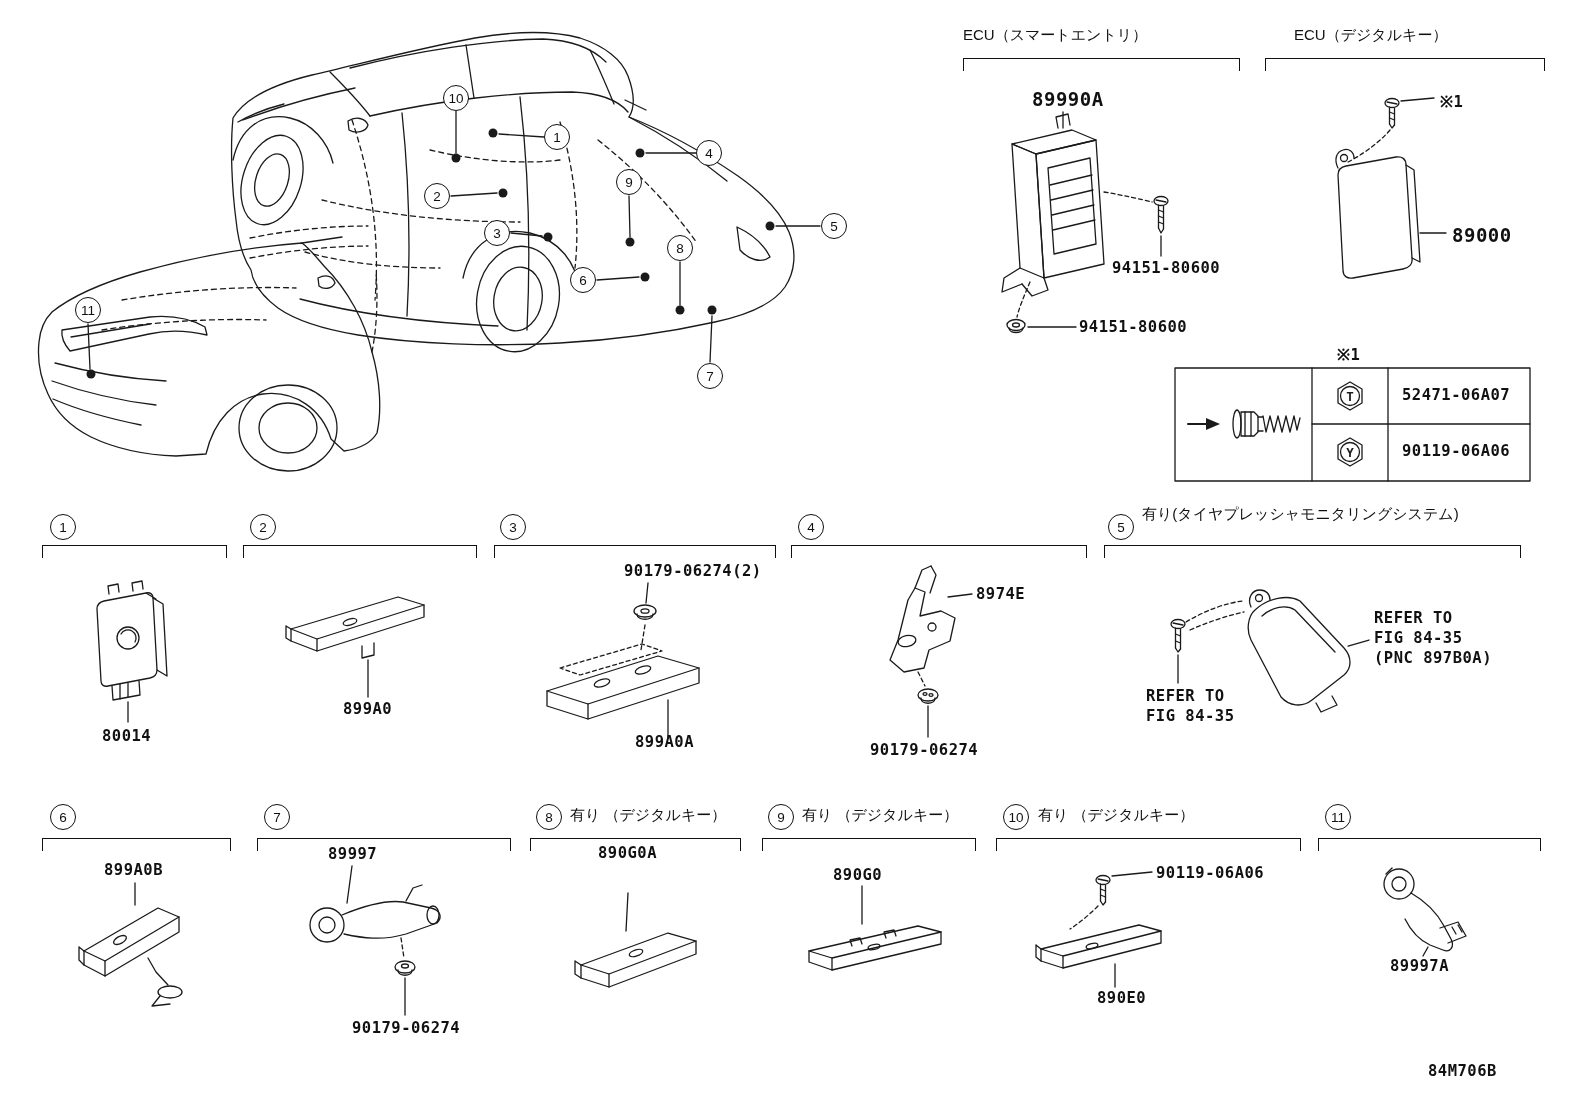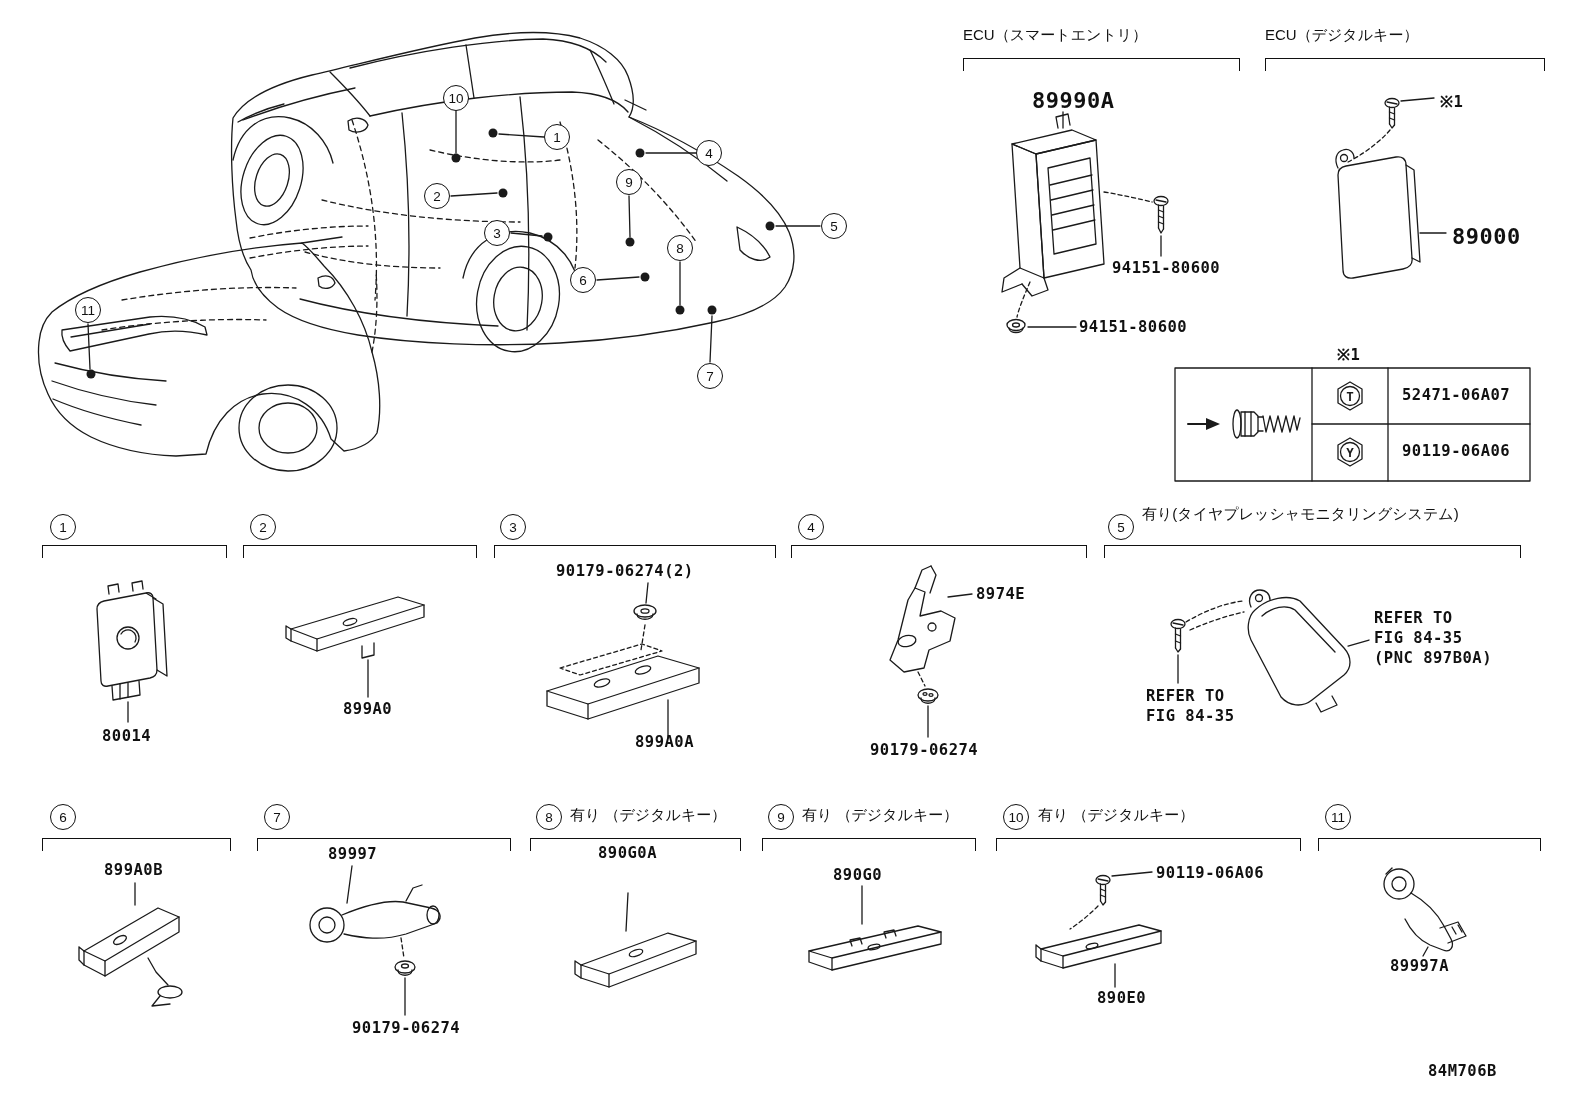--- a/index.html
+++ b/index.html
@@ -9,21 +9,21 @@
     background: #fff; overflow: hidden; color: #111;
     font-family: "Liberation Sans", "DejaVu Sans", sans-serif;
   }
   .art { position: absolute; left: 0; top: 0; }
   .jp { position: absolute; font-size: 15px; white-space: nowrap; }
   .pn {
     position: absolute; white-space: nowrap;
     font-family: "DejaVu Sans Mono", "Liberation Mono", monospace;
     font-weight: bold; font-size: 15.5px; letter-spacing: .5px;
   }
-  .pn-lg { font-size: 22px; }
+  .pn-lg { font-size: 19px; }
   .pre { white-space: pre-line; line-height: 1.3; }
   .co {
     position: absolute; width: 26px; height: 26px;
     border: 1.5px solid #111; border-radius: 50%; background: #fff;
     display: flex; align-items: center; justify-content: center;
     font-size: 13.5px;
   }
   .bracket {
     position: absolute; height: 13px;
     border-top: 1.6px solid #111; border-left: 1.6px solid #111; border-right: 1.6px solid #111;
@@ -349,40 +349,40 @@
   <div class="co" style="left:616px;top:169px">9</div>
   <div class="co" style="left:443px;top:85px">10</div>
   <div class="co" style="left:75px;top:297px">11</div>
 
   <div class="jp" style="left:963px;top:26px">ECU（スマートエントリ）</div>
   <div class="bracket" style="left:963px;top:58px;width:277px"></div>
   <div class="pn pn-lg" style="left:1032px;top:88px">89990A</div>
   <div class="pn" style="left:1112px;top:259px">94151-80600</div>
   <div class="pn" style="left:1079px;top:318px">94151-80600</div>
 
-  <div class="jp" style="left:1265px;top:26px">ECU（デジタルキー）</div>
+  <div class="jp" style="left:1294px;top:26px">ECU（デジタルキー）</div>
   <div class="bracket" style="left:1265px;top:58px;width:280px"></div>
   <div class="pn" style="left:1440px;top:90px">※1</div>
   <div class="pn pn-lg" style="left:1452px;top:224px">89000</div>
 
   <div class="pn" style="left:1337px;top:343px">※1</div>
   <div class="pn" style="left:1402px;top:386px">52471-06A07</div>
   <div class="pn" style="left:1402px;top:442px">90119-06A06</div>
 
   <div class="co" style="left:50px;top:514px">1</div>
   <div class="bracket" style="left:42px;top:545px;width:185px"></div>
   <div class="pn" style="left:102px;top:727px">80014</div>
 
   <div class="co" style="left:250px;top:514px">2</div>
   <div class="bracket" style="left:243px;top:545px;width:234px"></div>
   <div class="pn" style="left:343px;top:700px">899A0</div>
 
   <div class="co" style="left:500px;top:514px">3</div>
   <div class="bracket" style="left:494px;top:545px;width:282px"></div>
-  <div class="pn" style="left:556px;top:562px">90179-06274(2)</div>
+  <div class="pn" style="left:624px;top:562px">90179-06274(2)</div>
   <div class="pn" style="left:635px;top:733px">899A0A</div>
 
   <div class="co" style="left:798px;top:514px">4</div>
   <div class="bracket" style="left:791px;top:545px;width:296px"></div>
   <div class="pn" style="left:976px;top:585px">8974E</div>
   <div class="pn" style="left:870px;top:741px">90179-06274</div>
 
   <div class="co" style="left:1108px;top:514px">5</div>
   <div class="jp" style="left:1142px;top:505px">有り(タイヤプレッシャモニタリングシステム)</div>
   <div class="bracket" style="left:1104px;top:545px;width:417px"></div>

